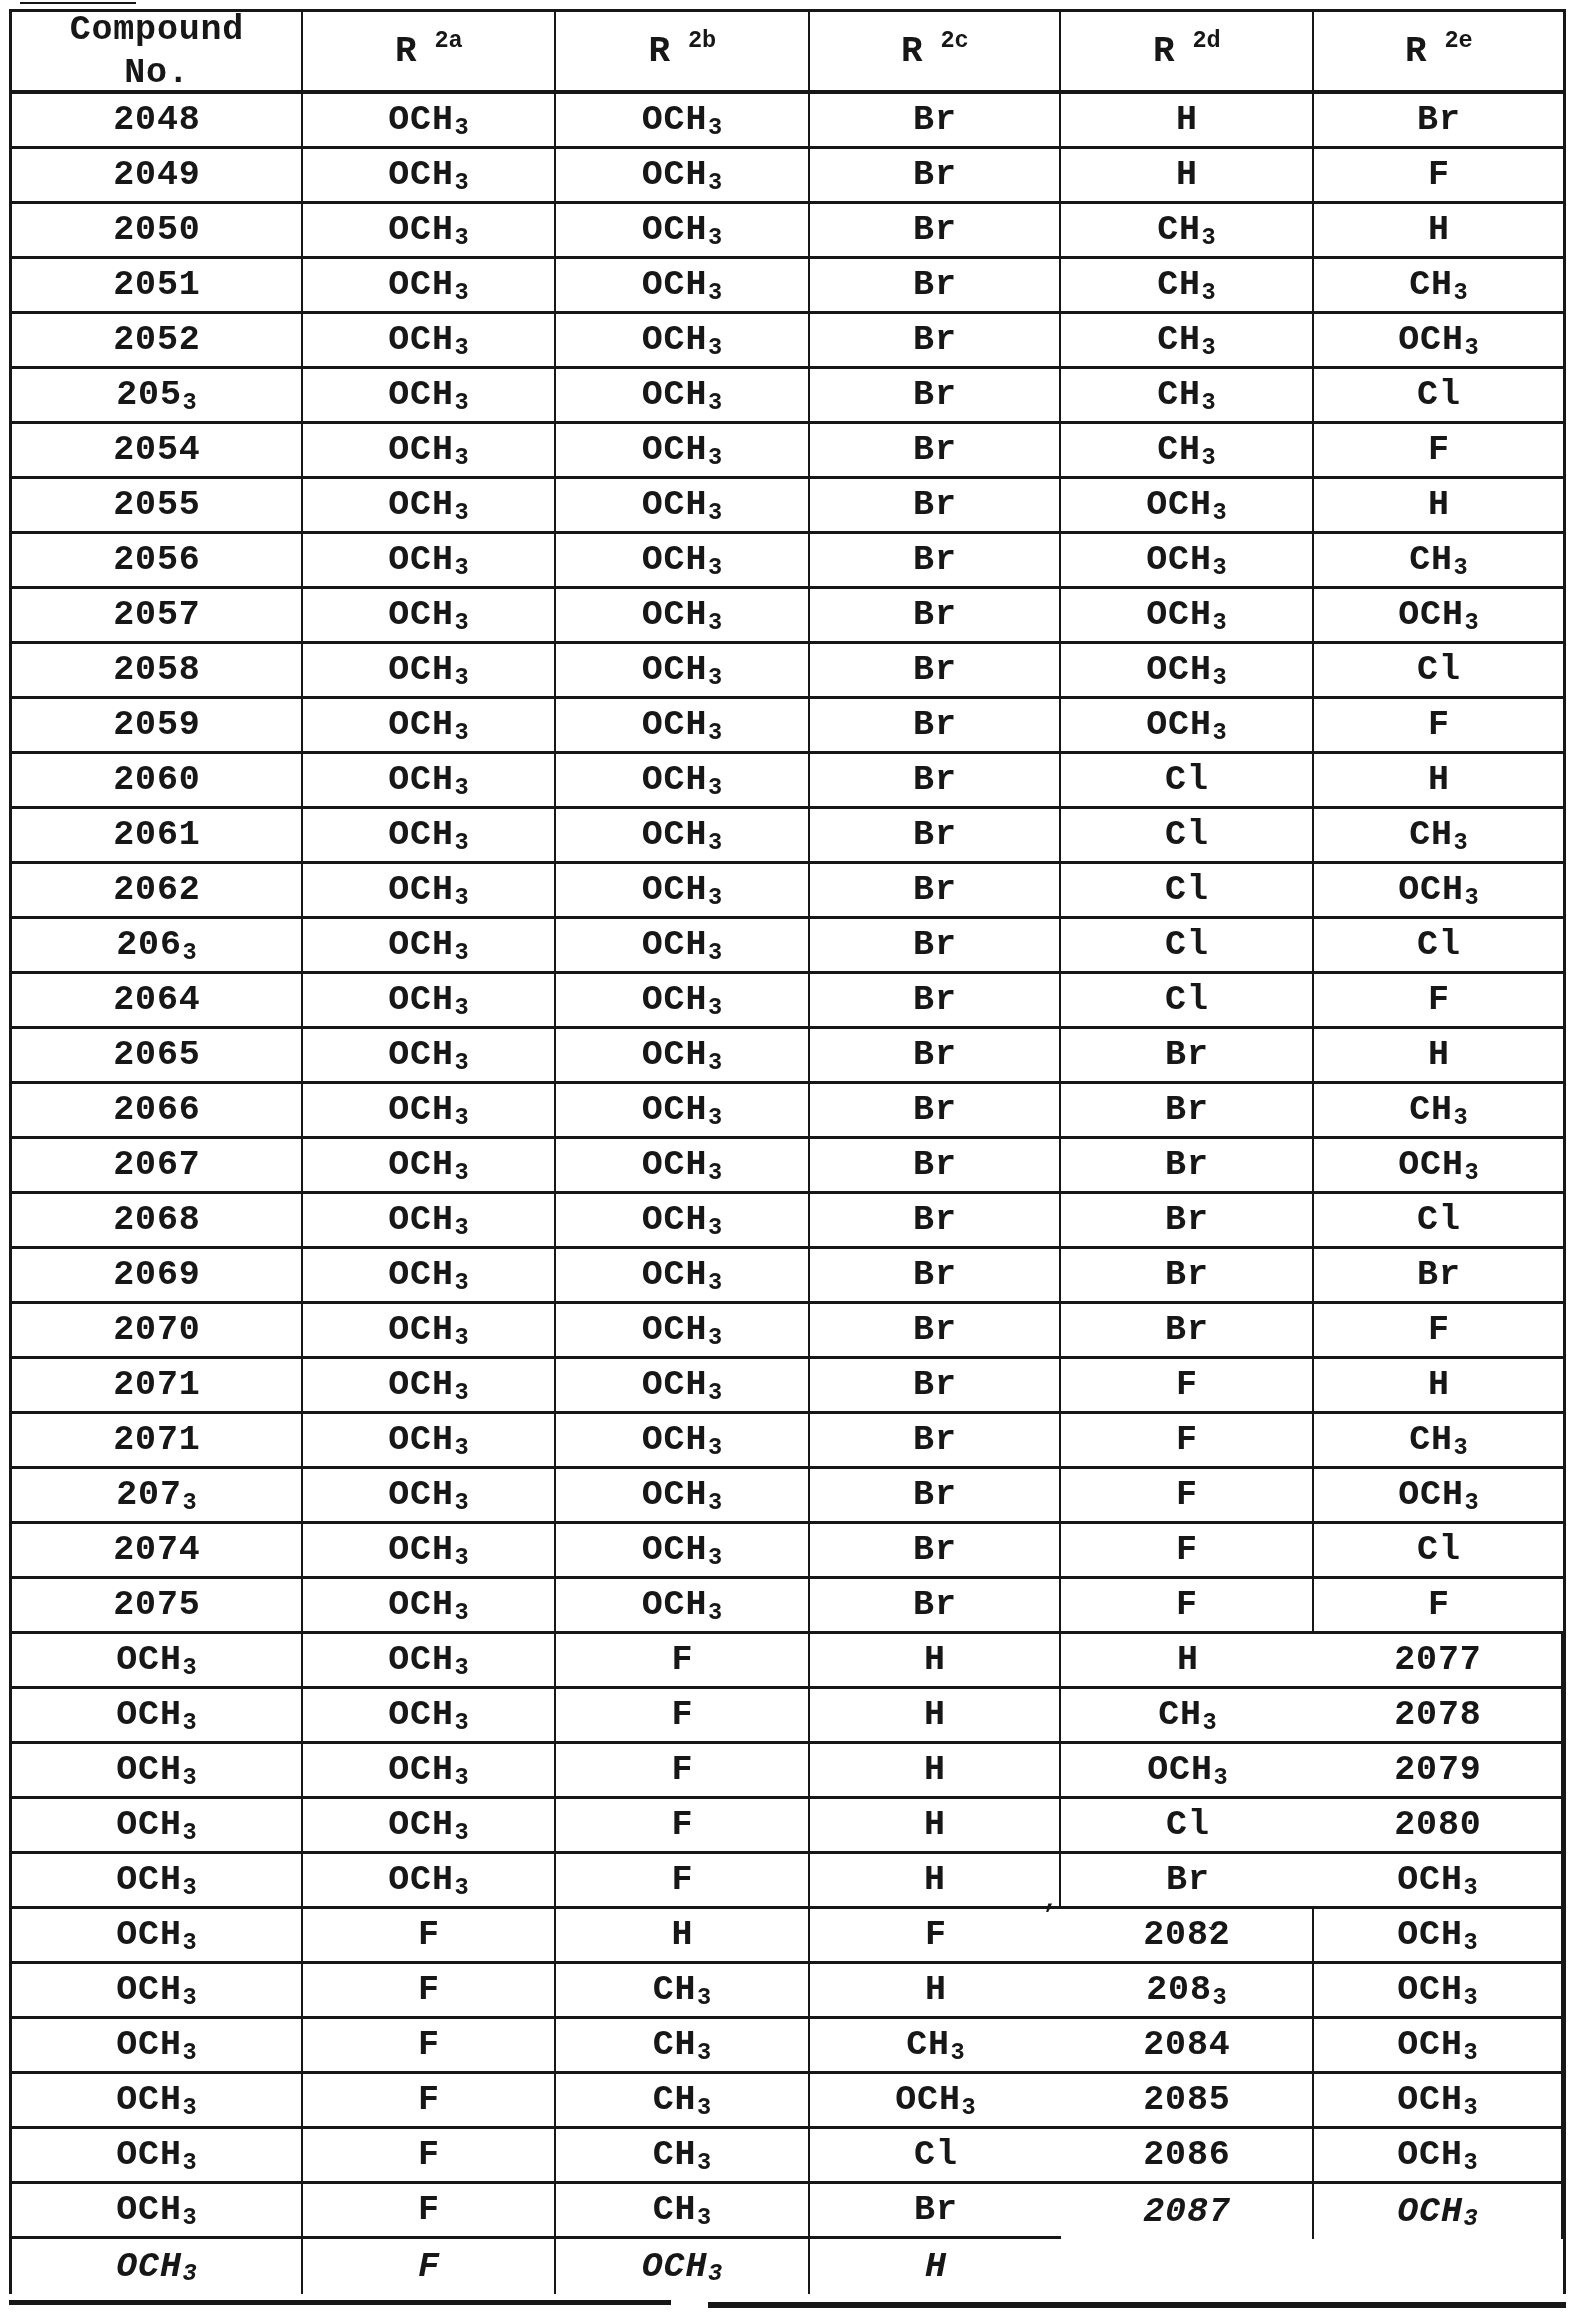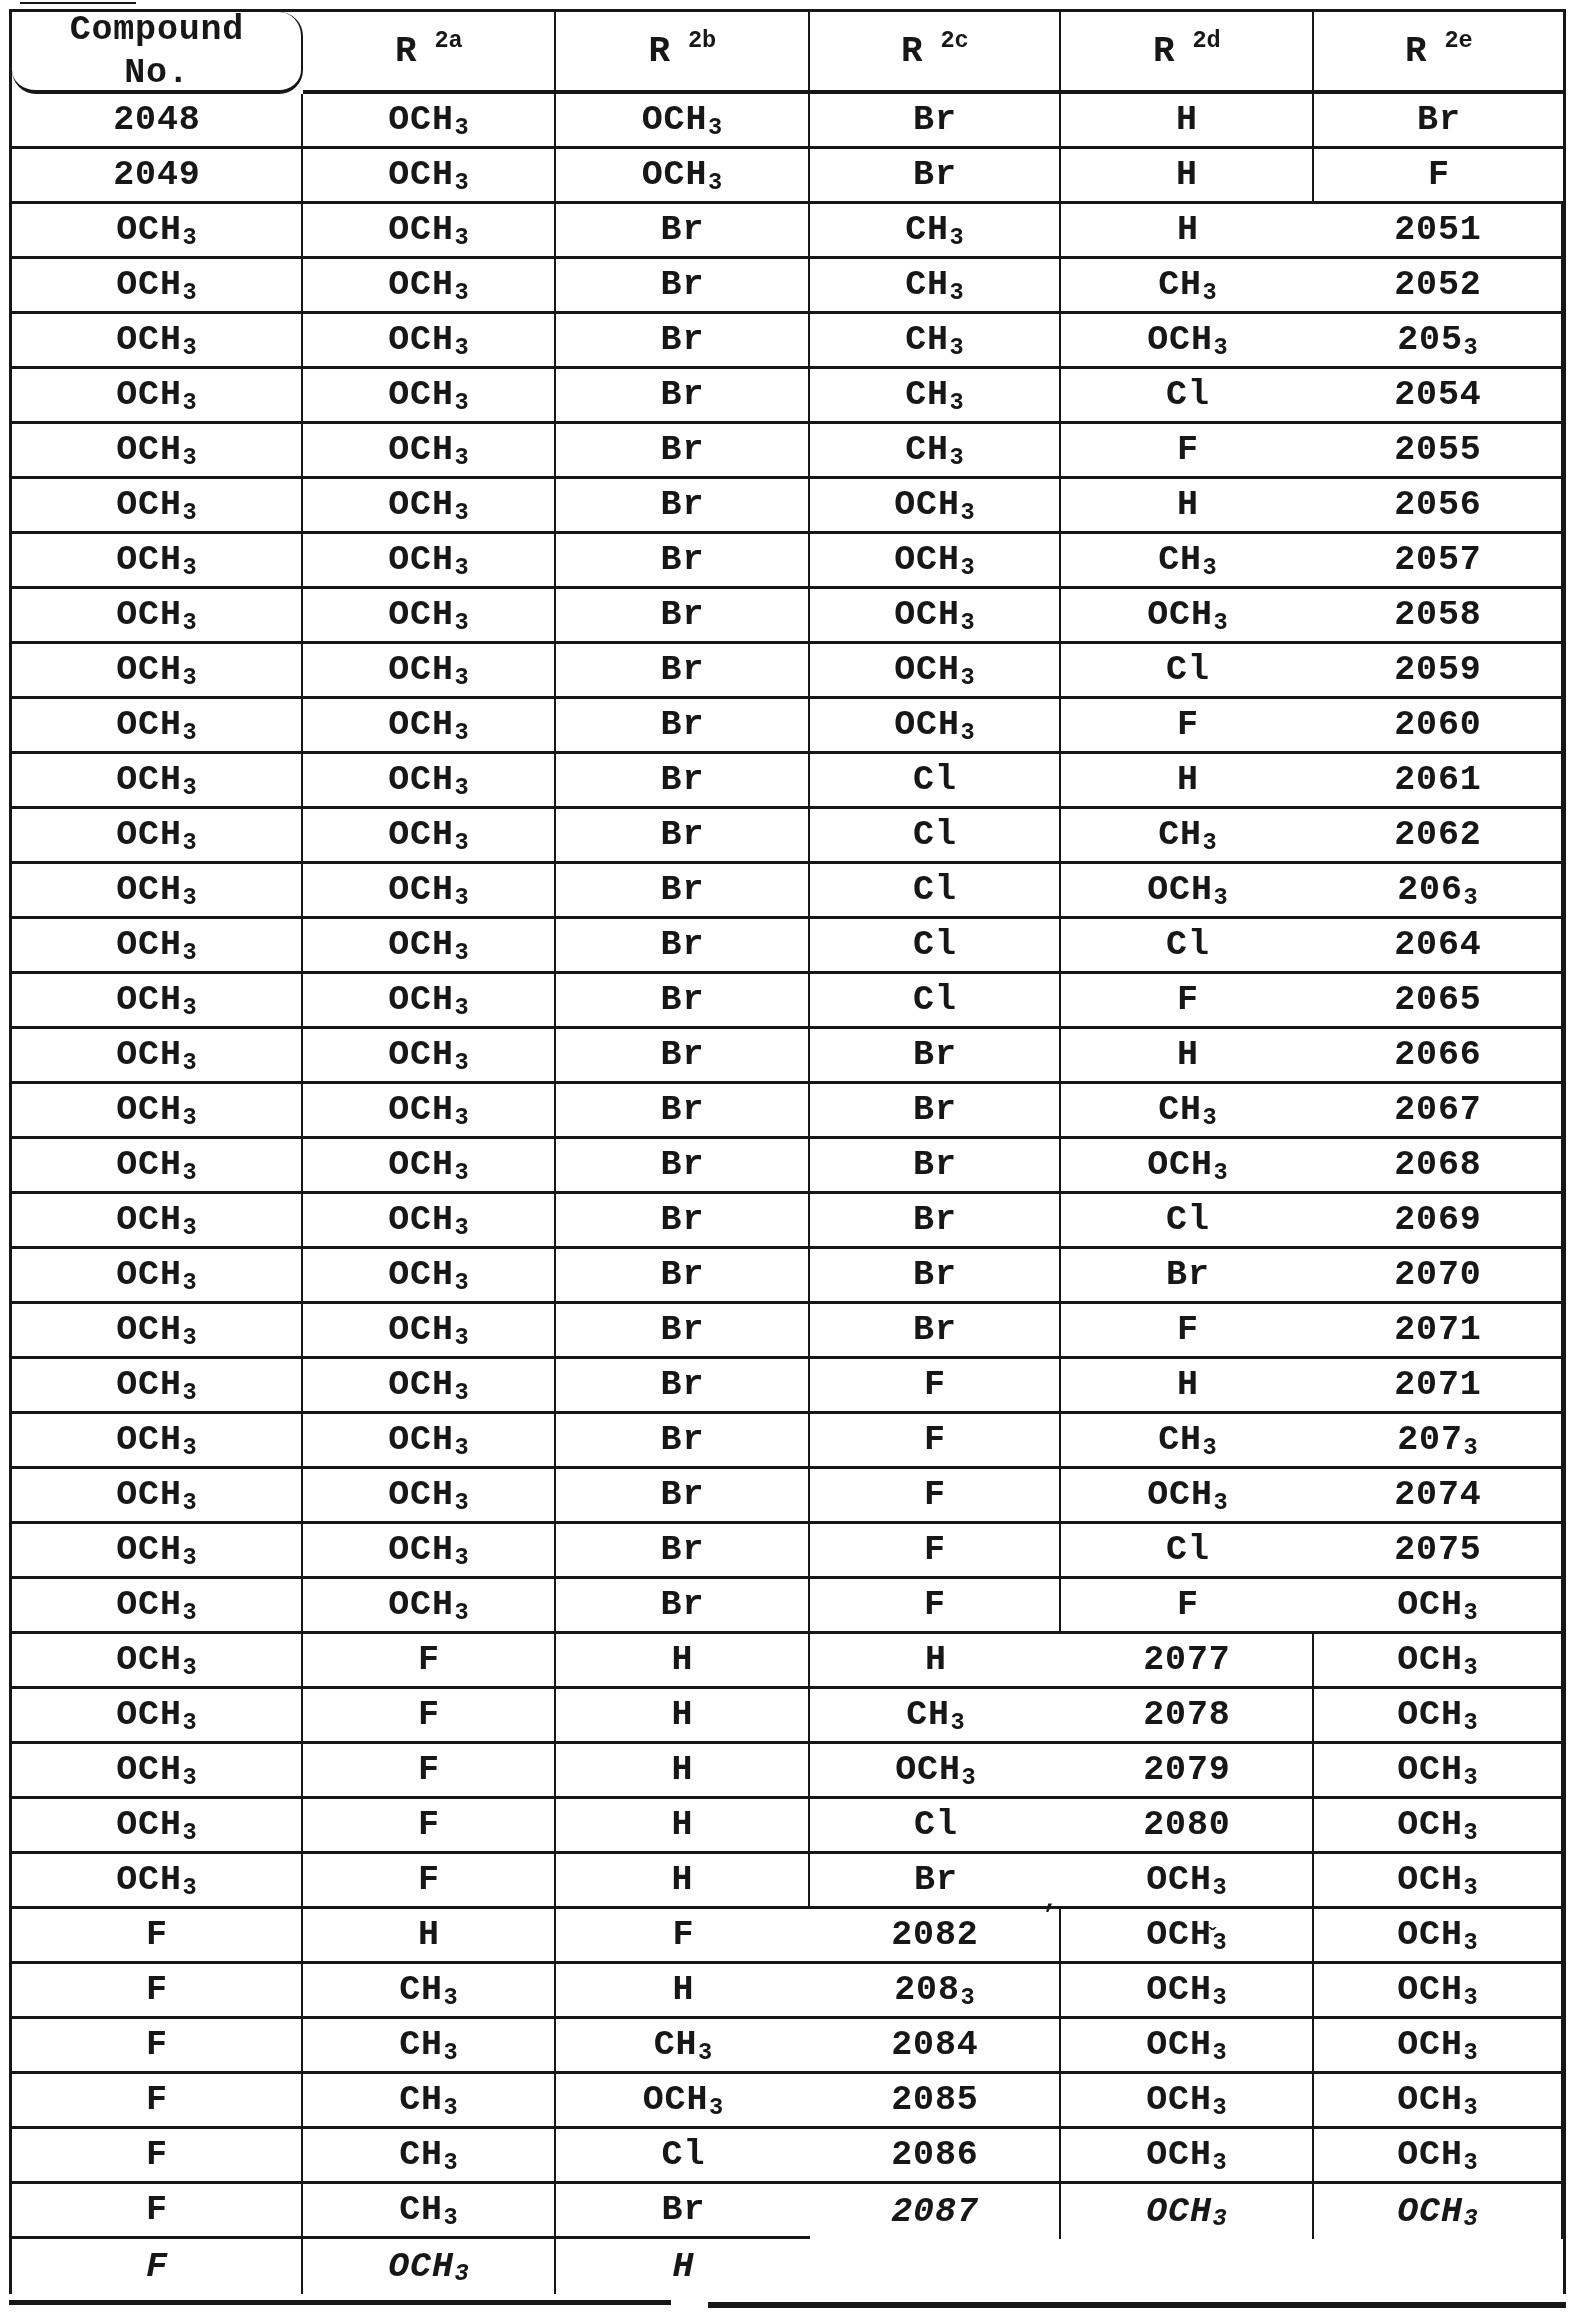--- a/index.html
+++ b/index.html
@@ -42,21 +42,20 @@
     overflow: visible;
   }
   .lastcol { border-right: none; }
   .lastrow { border-bottom: none; font-style: italic; }
   .hcell { border-bottom-width: 4.7px; }
   .hc1 {
     flex-direction: column;
     justify-content: center;
     gap: 6.3px;
     line-height: 1.05;
-    border-radius: 24px;
   }
   .rhead { font-size: 36px; }
   .rhead .supscript {
     font-size: 23.6px;
     position: relative;
     top: -0.48em;
     margin-left: 17px;
     letter-spacing: 0;
   }
   .subscript {
@@ -144,20 +143,23 @@
       <div class="cell">
         <span>Br</span>
       </div>
       <div class="cell">
         <span>H</span>
       </div>
       <div class="cell lastcol">
         <span>F</span>
       </div>
       <div class="cell">
+        <span>2050</span>
+      </div>
+      <div class="cell">
         <span>OCH</span>
         <span class="subscript">3</span>
       </div>
       <div class="cell">
         <span>OCH</span>
         <span class="subscript">3</span>
       </div>
       <div class="cell">
         <span>Br</span>
       </div>

